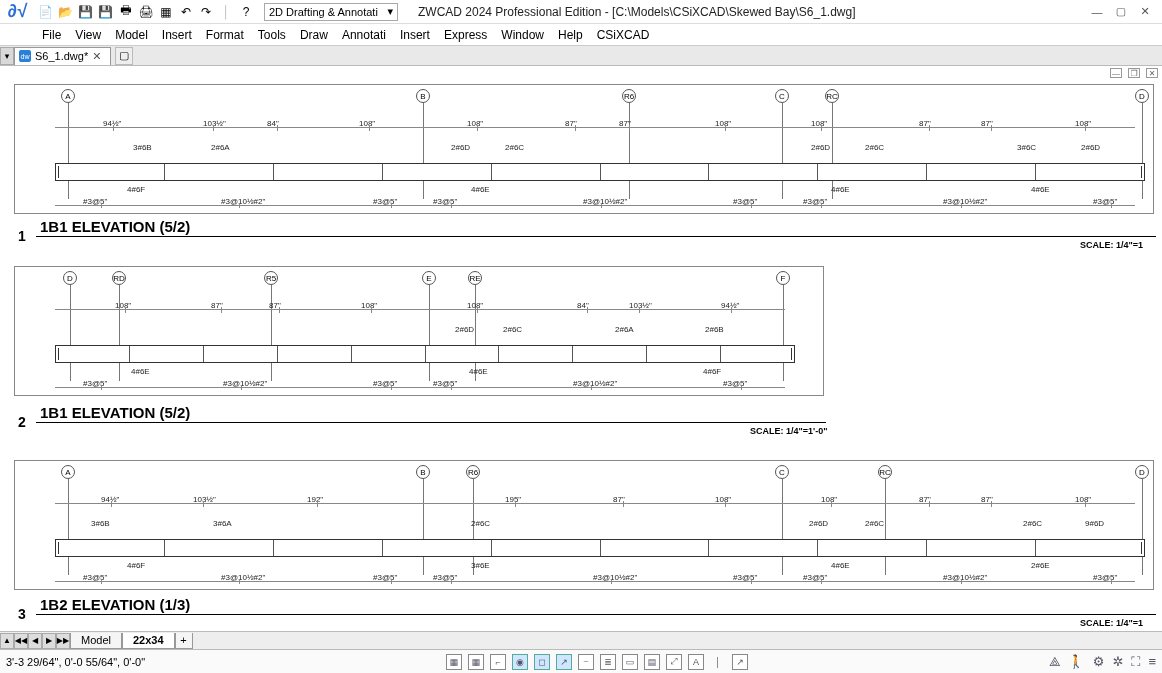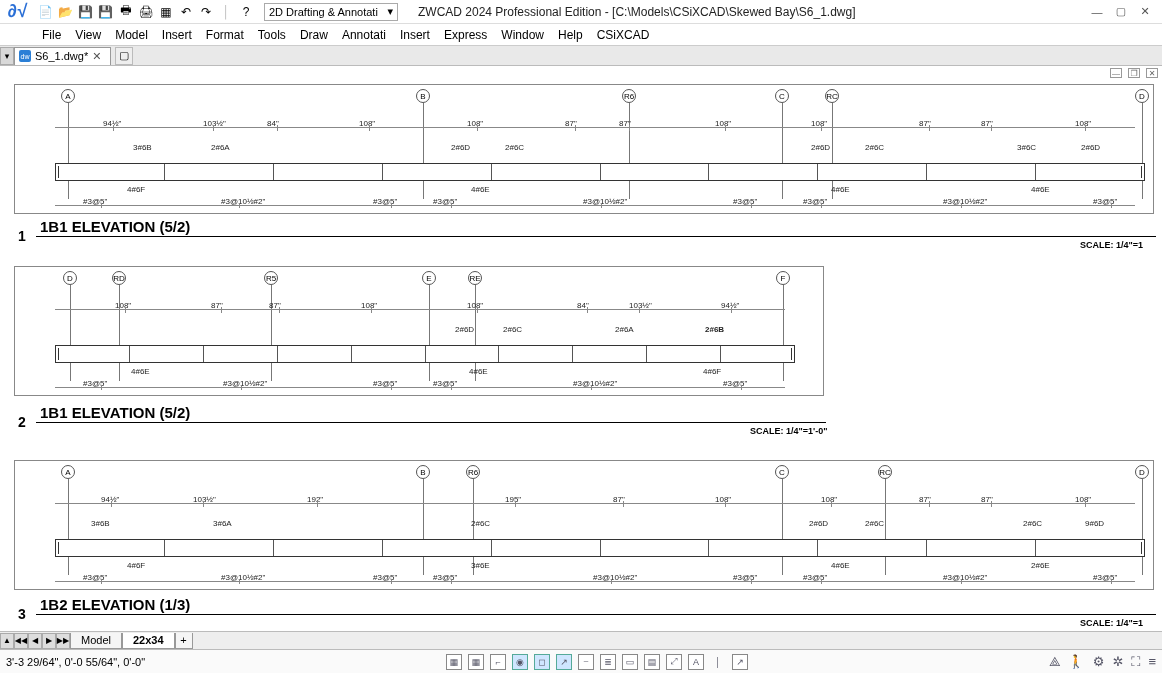--- a/index.html
+++ b/index.html
@@ -265,21 +265,21 @@
       <div class="vtick" style="left: 462px; top: 40px; height: 6px;"></div>
       <div class="dim-text" style="left: 562px; top: 34px;">84"</div>
       <div class="vtick" style="left: 572px; top: 40px; height: 6px;"></div>
       <div class="dim-text" style="left: 614px; top: 34px;">103½"</div>
       <div class="vtick" style="left: 624px; top: 40px; height: 6px;"></div>
       <div class="dim-text" style="left: 706px; top: 34px;">94½"</div>
       <div class="vtick" style="left: 716px; top: 40px; height: 6px;"></div>
       <div class="dim-text" style="left: 440px; top: 58px;">2#6D</div>
       <div class="dim-text" style="left: 488px; top: 58px;">2#6C</div>
       <div class="dim-text" style="left: 600px; top: 58px;">2#6A</div>
-      <div class="dim-text" style="left: 690px; top: 58px; font-weight: bold;">2#6B</div>
+      <div class="dim-text" style="left: 690px; top: 58px;">2#6B</div>
       <div class="beam" style="left: 40px; top: 78px; width: 740px;">
         <div class="seg"></div>
         <div class="seg"></div>
         <div class="seg"></div>
         <div class="seg"></div>
         <div class="seg"></div>
         <div class="seg"></div>
         <div class="seg"></div>
         <div class="seg"></div>
         <div class="seg"></div>

